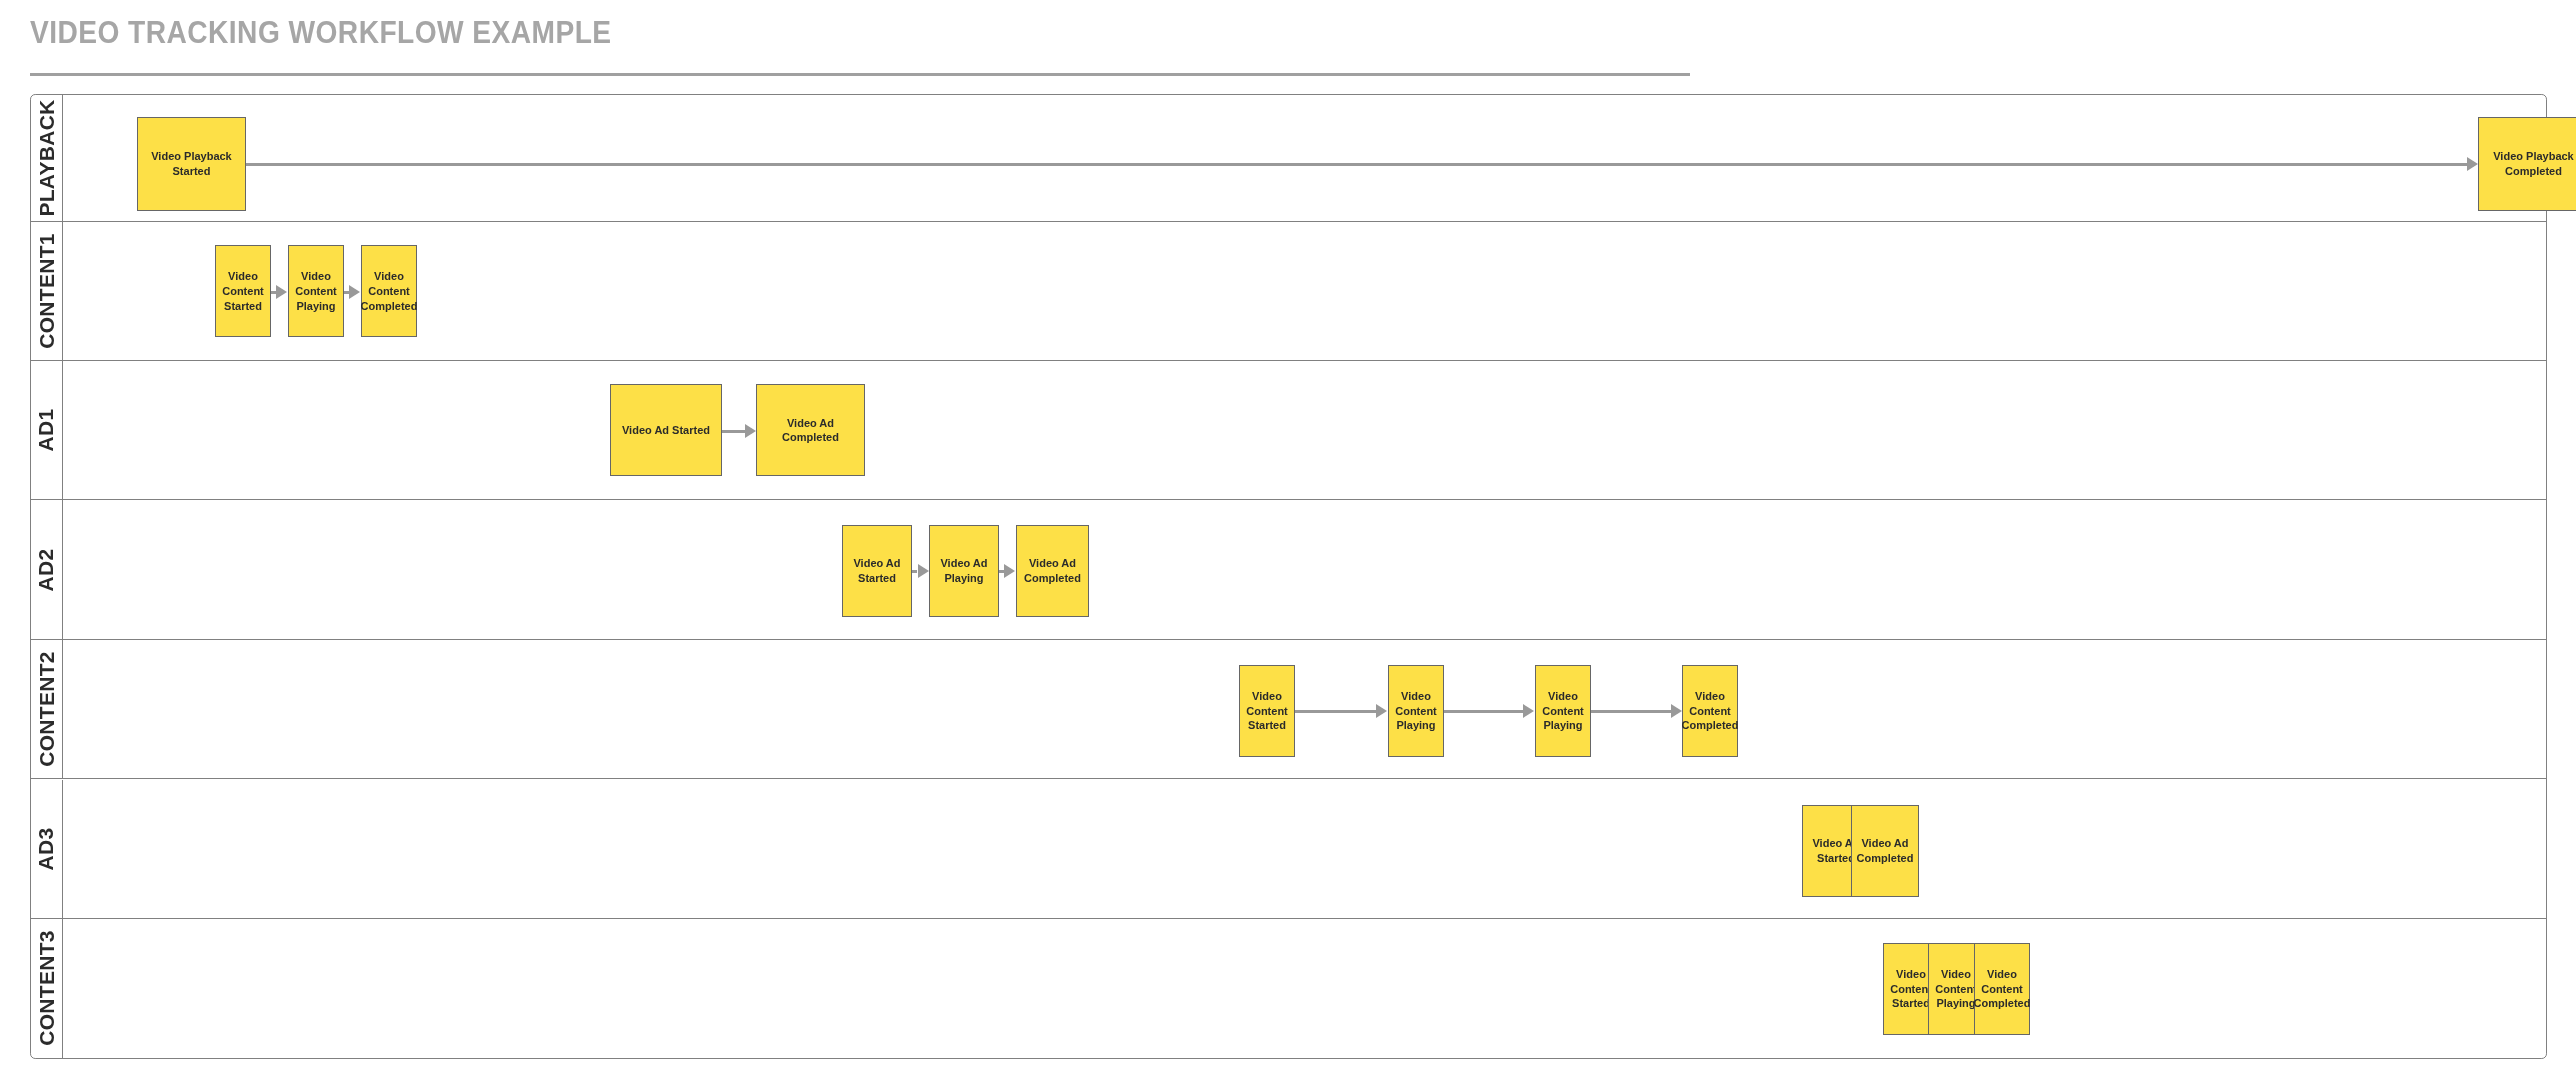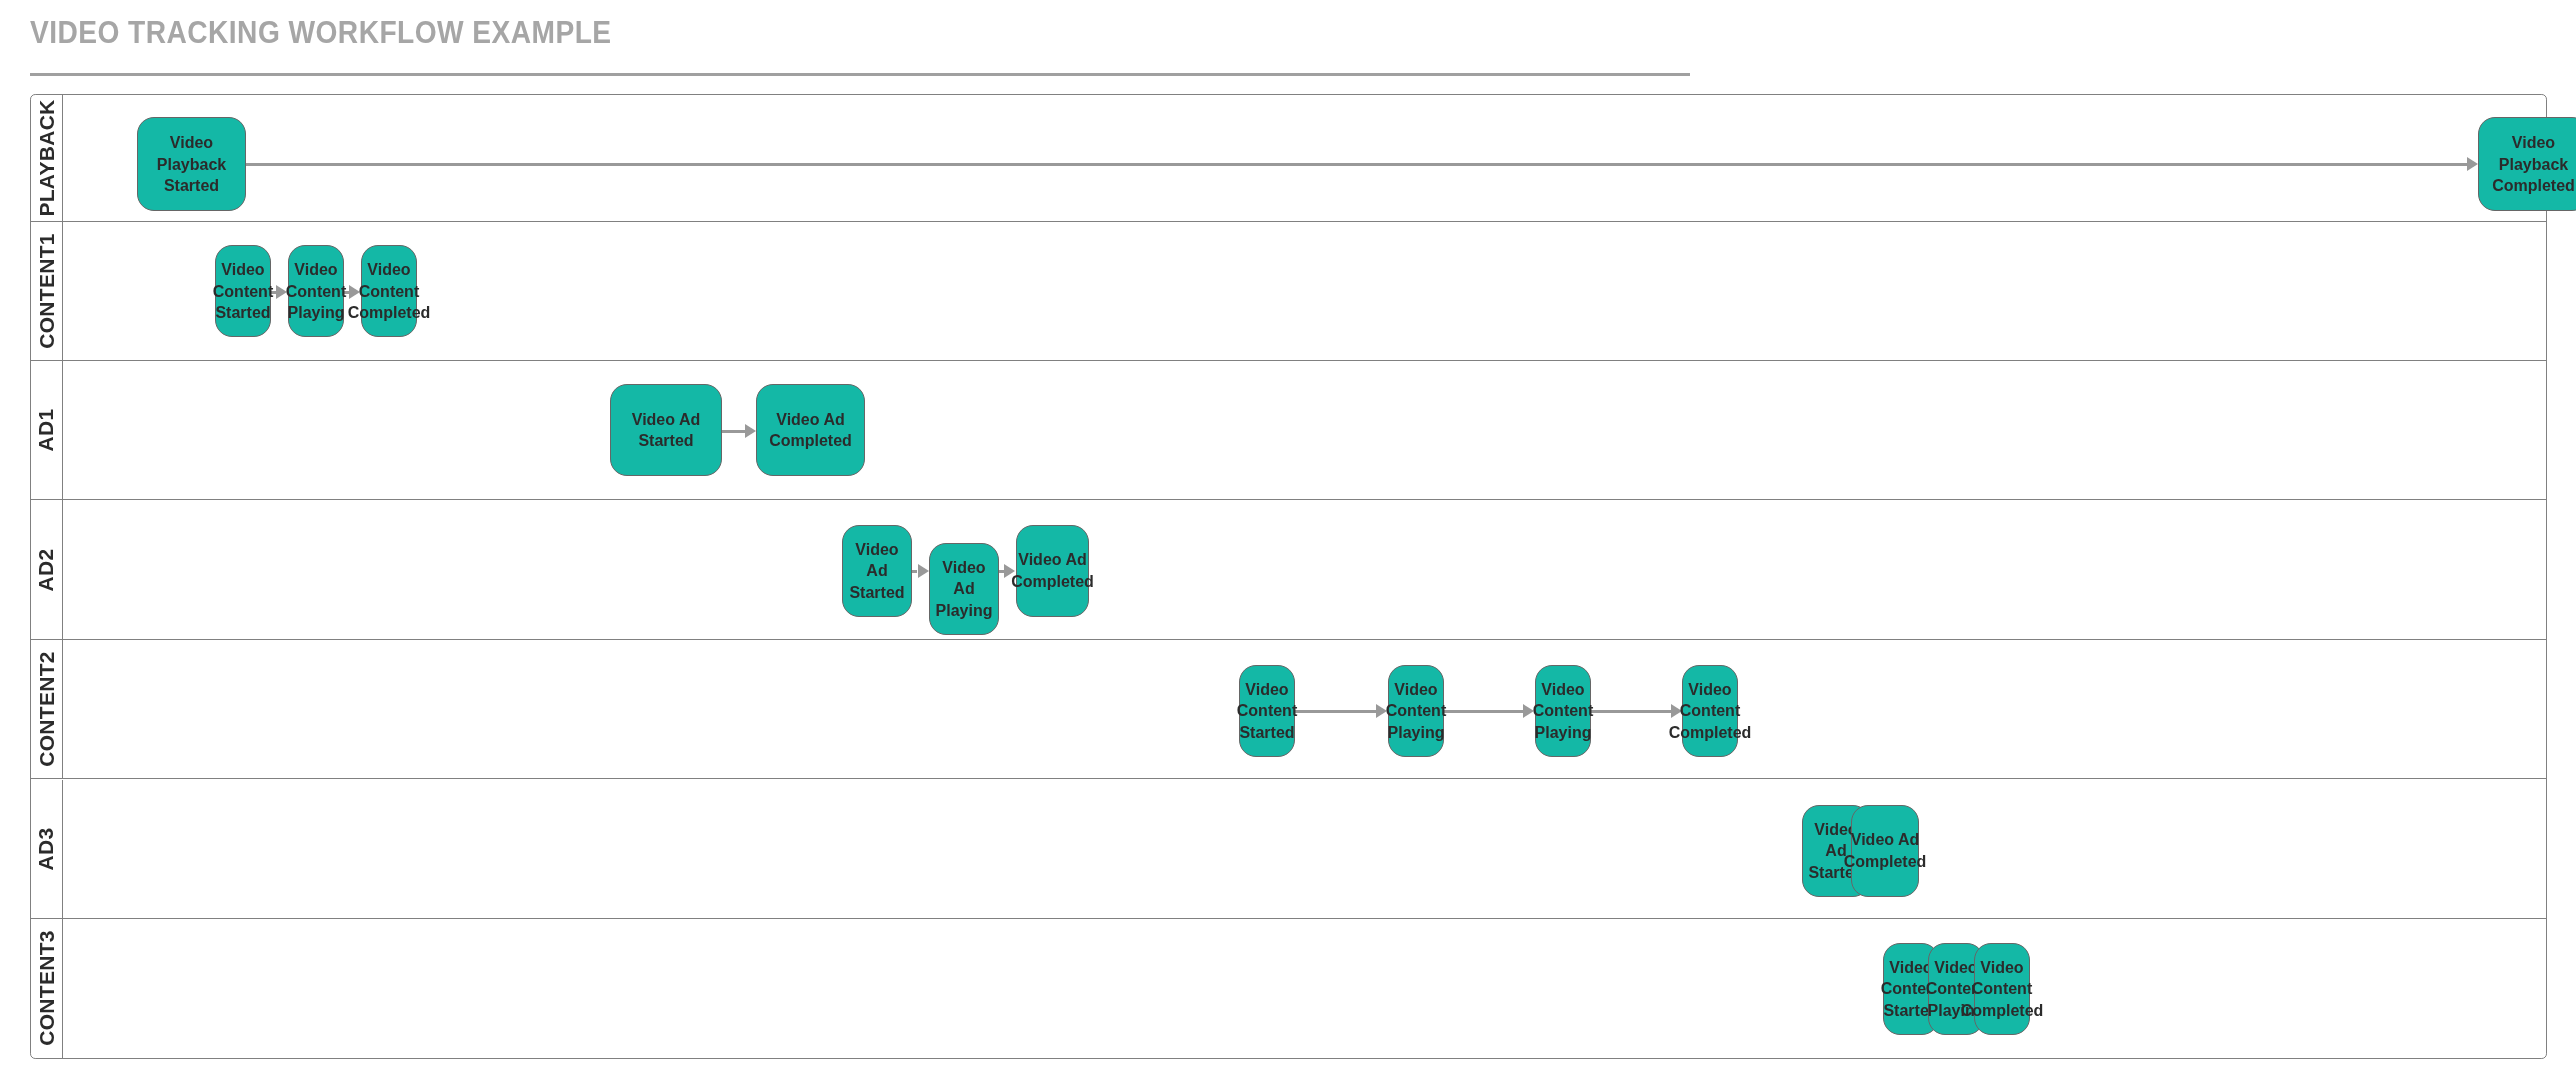--- a/index.html
+++ b/index.html
@@ -88,28 +88,28 @@
     right: 0;
     top: 0;
     bottom: 0;
   }
 
   
   .node {
     position: absolute;
     box-sizing: border-box;
     border: 1.6px solid #666666;
-    border-radius: 17px;
-    background: #14b8a6;
+    border-radius: 0;
+    background: #fde047;
     display: flex;
     align-items: center;
     justify-content: center;
     text-align: center;
     color: #2b2b2b;
-    font-size: 16px;
+    font-size: 11px;
     font-weight: bold;
     line-height: 1.35;
     padding: 1px 1.6px;
     white-space: pre-line;
     font-family: "Liberation Sans", sans-serif;
   }
 
   
   .conn {
     position: absolute;
@@ -177,21 +177,21 @@
     <div class="lane" style="top: 405px; height: 140px;">
       <div class="lane-header">
         <span class="lane-header-label">AD2</span>
       </div>
       <div class="lane-body">
         <div class="conn" style="left: 849px; top: 70px; width: 5.2px;"></div>
         <div class="conn-head" style="left: 855px; top: 64px;"></div>
         <div class="conn" style="left: 936px; top: 70px; width: 5.2px;"></div>
         <div class="conn-head" style="left: 941px; top: 64px;"></div>
         <div class="node" style="left: 779px; top: 25px; width: 70px; height: 92px;">Video Ad Started</div>
-        <div class="node" style="left: 866px; top: 43px; width: 70px; height: 92px;">Video Ad Playing</div>
+        <div class="node" style="left: 866px; top: 25px; width: 70px; height: 92px;">Video Ad Playing</div>
         <div class="node" style="left: 953px; top: 25px; width: 73px; height: 92px;">Video Ad
 Completed</div>
       </div>
     </div>
     <div class="lane" style="top: 545px; height: 139px;">
       <div class="lane-header">
         <span class="lane-header-label">CONTENT2</span>
       </div>
       <div class="lane-body">
         <div class="conn" style="left: 1231px; top: 70px; width: 82px;"></div>

